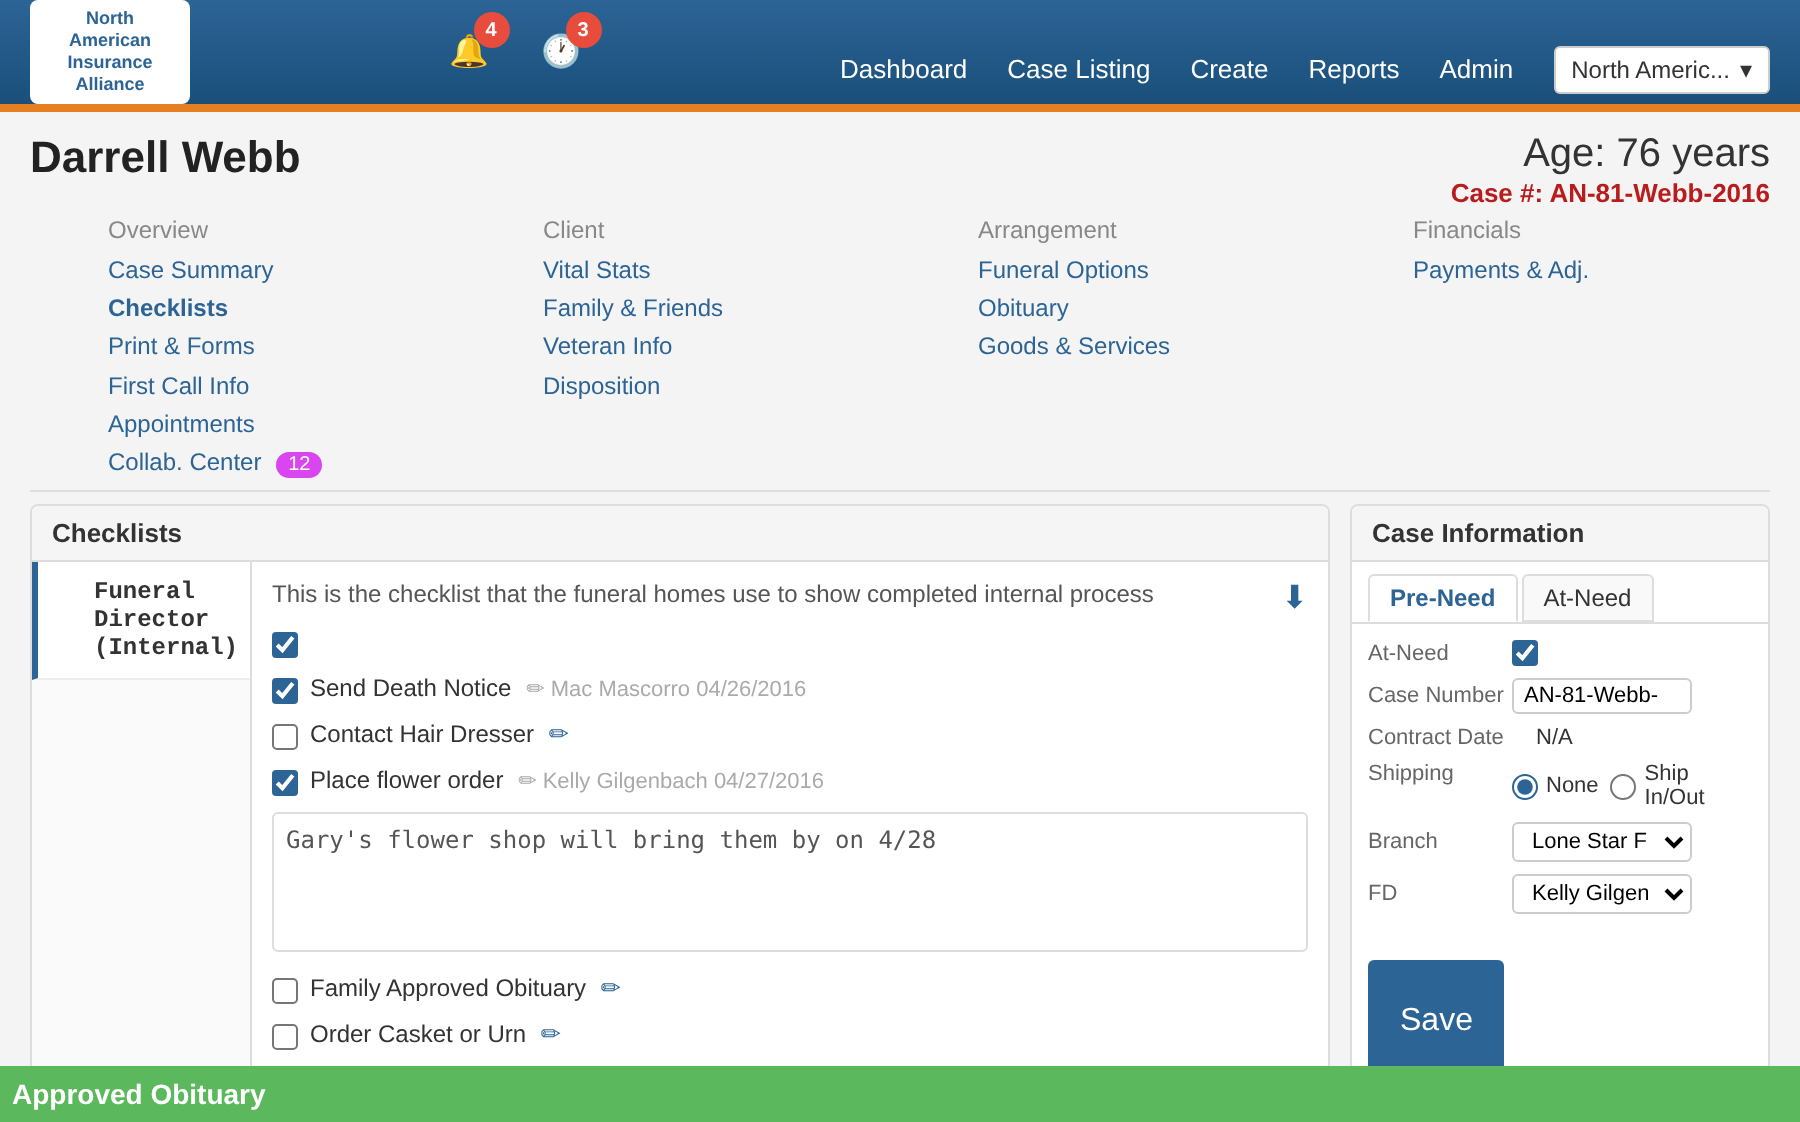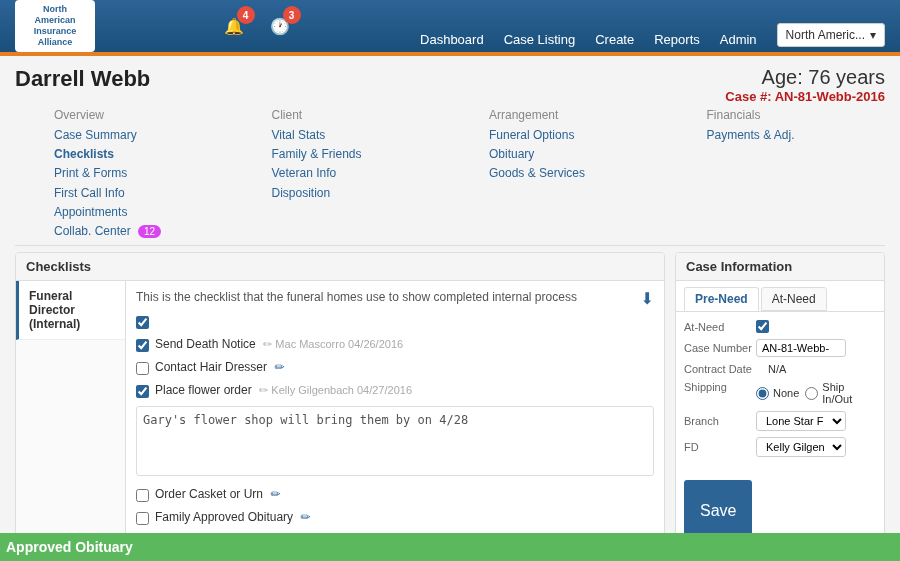--- a/index.html
+++ b/index.html
@@ -61,21 +61,21 @@
       height: 18px;
       font-size: 10px;
       display: flex;
       align-items: center;
       justify-content: center;
       font-weight: bold;
     }
     .top-nav-links {
       display: flex;
       gap: 20px;
-      align-items: flex-end;
+      align-items: center;
       color: white;
       font-size: 13px;
       margin-top: 17px;
     }
     .top-nav-links a {
       color: white;
       text-decoration: none;
       cursor: pointer;
     }
     .top-nav-dropdown {
@@ -192,25 +192,26 @@
     .left-panel-body {
       display: flex;
       height: calc(100% - 32px);
     }
     .sidebar-tabs {
       width: 110px;
       border-right: 1px solid #ddd;
       background: #fafafa;
     }
     .sidebar-tab {
-      padding: 8px 10px;
+      padding: 8px 28px;
       font-size: 12px;
       color: #333;
       border-bottom: 1px solid #eee;
       cursor: pointer;
+      font-family: Liberation Mono, monospace;
     }
     .sidebar-tab.active {
       background: white;
       font-weight: bold;
       border-left: 3px solid #2c6496;
     }
     .checklist-content {
       flex: 1;
       overflow-y: auto;
       padding: 8px 10px;
@@ -534,30 +535,30 @@
               <span>Place flower order</span>
               <span class="checklist-meta">✏ Kelly Gilgenbach 04/27/2016</span>
             </span>
           </div>
           <textarea class="note-textarea" style="">Gary's flower shop will bring them by on 4/28</textarea>
 
           
           <div class="checklist-item">
             <input type="checkbox" style="">
             <span class="checklist-item-text">
-              <span>Order Casket or Urn</span>
+              <span>Family Approved Obituary</span>
               <span class="pencil-icon">✏</span>
             </span>
           </div>
 
           
           <div class="checklist-item">
             <input type="checkbox" style="">
             <span class="checklist-item-text">
-              <span>Family Approved Obituary</span>
+              <span>Order Casket or Urn</span>
               <span class="pencil-icon">✏</span>
             </span>
           </div>
 
           
           <div class="checklist-item">
             <input type="checkbox" style="">
             <span class="checklist-item-text">
               <span>Post service information on website</span>
               <span class="pencil-icon">✏</span>

